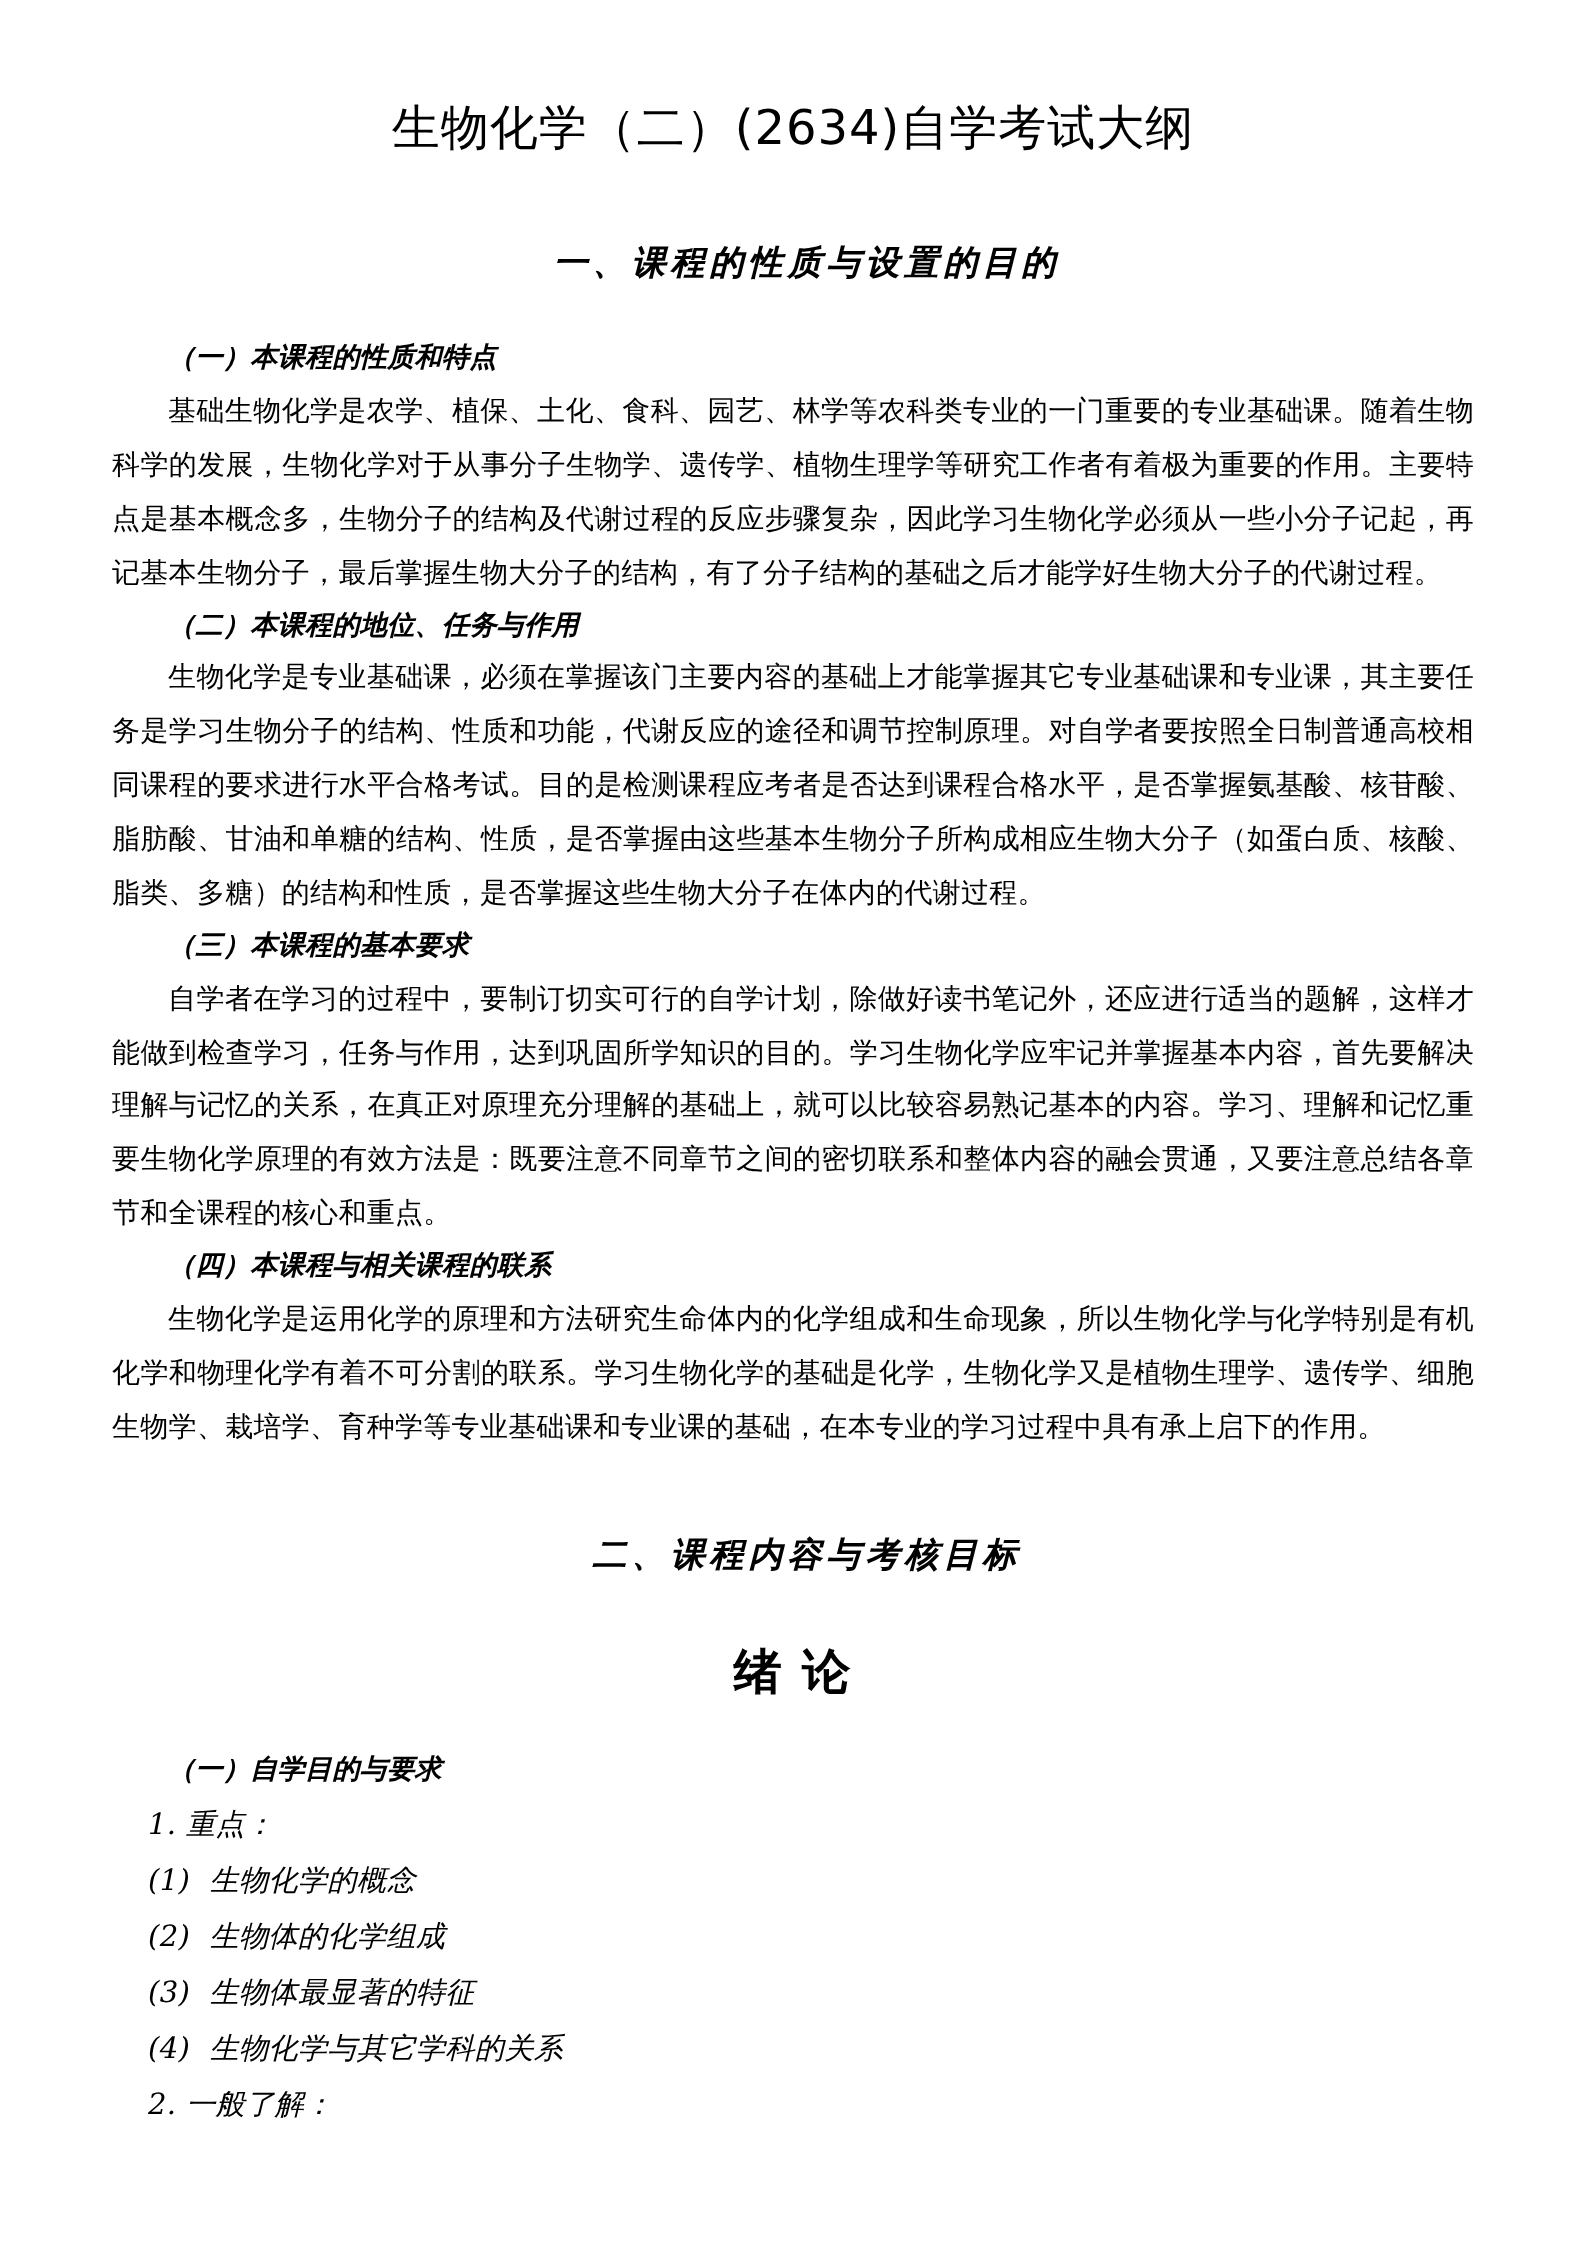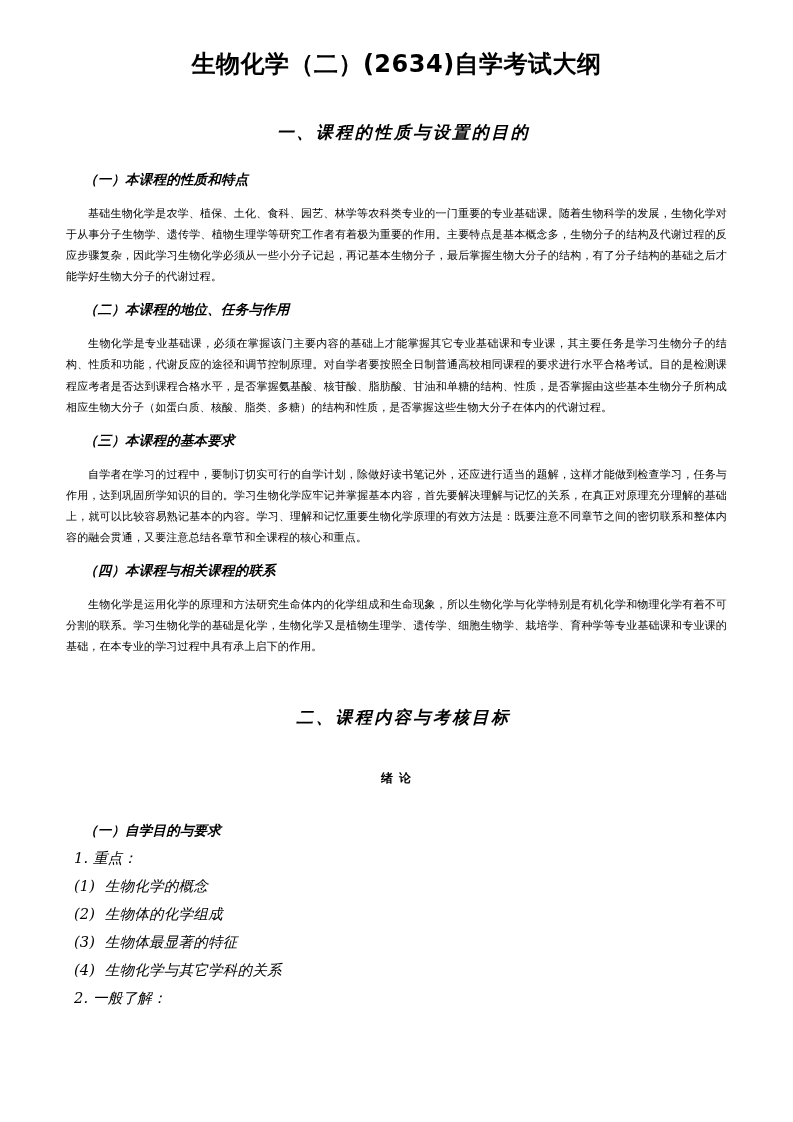--- a/index.html
+++ b/index.html
@@ -20,21 +20,21 @@
     background: #ffffff;
     overflow: hidden;
     box-sizing: border-box;
     padding: 0 56px;
   }
 
   
   .doc-title {
     font-family: "DejaVu Sans", "Liberation Sans", sans-serif;
     font-size: 24px;
-    font-weight: bold;
+    font-weight: normal;
     text-align: center;
     letter-spacing: 0.5px;
     margin: 0;
     padding-top: 48px;
     line-height: 1.4;
   }
 
   
   .h1-section {
     font-family: "DejaVu Serif", "Liberation Serif", serif;
@@ -57,37 +57,37 @@
     font-size: 13.5px;
     margin: 0;
     padding-left: 28px;
     line-height: 1.92;
     letter-spacing: 0.2px;
     font-style: italic;
   }
 
   
   .body-p {
-    font-size: 11px;
+    font-size: 14px;
     line-height: 1.92;
     text-align: justify;
     text-justify: inter-character;
     text-indent: 2em;
-    margin: 10px;
+    margin: 0;
     letter-spacing: 0.15px;
     word-break: break-all;
   }
 
   
   .chapter-title {
     font-family: "DejaVu Sans", "Liberation Sans", sans-serif;
     font-weight: bold;
-    font-size: 12px;
+    font-size: 24px;
     text-align: center;
-    margin: 12px;
+    margin: 0;
     line-height: 1.6;
     letter-spacing: 1px;
   }
   .chapter-gap-top { height: 26px; }
   .chapter-gap-bottom { height: 18px; }
 
   
   .list-line {
     font-size: 14.6px;
     line-height: 1.92;

